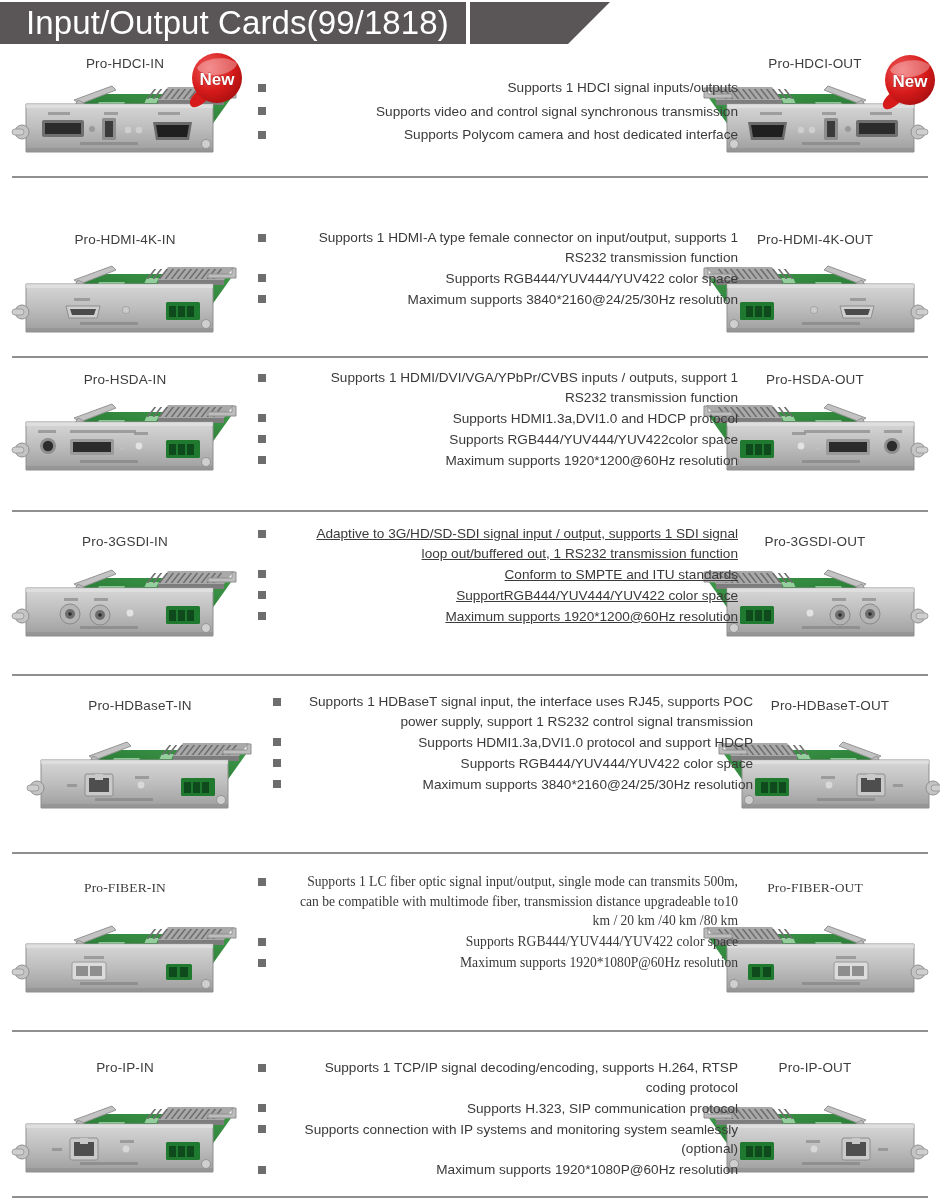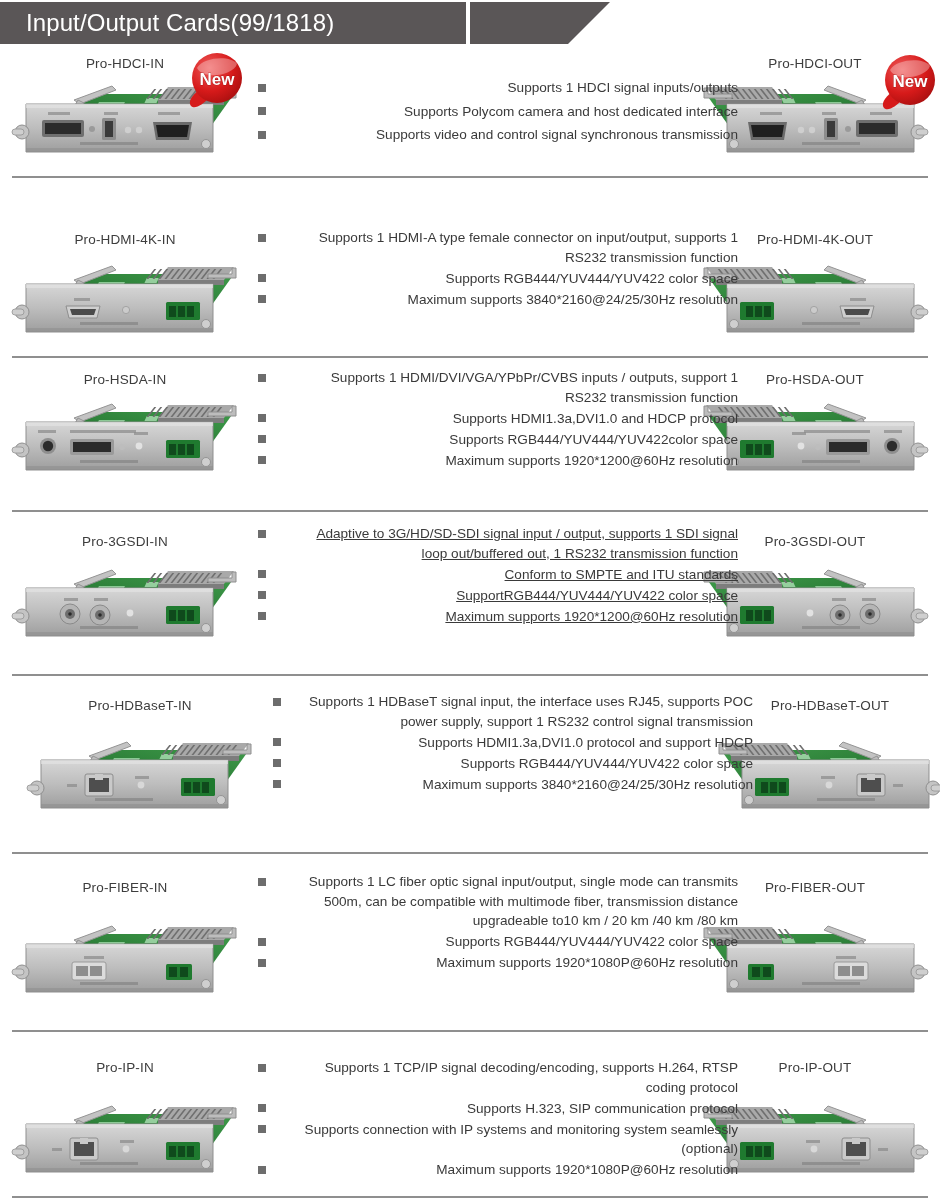--- a/index.html
+++ b/index.html
@@ -21,21 +21,21 @@
     background:#5a5657;
     -webkit-clip-path:polygon(0 0, 610px 0, 568px 42px, 0 42px);
     clip-path:polygon(0 0, 610px 0, 568px 42px, 0 42px);
   }
   .header-divider{
     position:absolute;left:466px;top:0;width:4px;height:42px;
     background:#ffffff;
   }
   .header-title{
     position:absolute;left:26px;top:0;height:42px;line-height:42px;
-    color:#ffffff;font-size:24px;letter-spacing:.1px;white-space:nowrap;
+    color:#ffffff;font-size:33px;letter-spacing:.1px;white-space:nowrap;
   }
 
   
   .section{position:absolute;left:0;width:784px;}
   .sec-rule{
     position:absolute;left:12px;width:916px;height:2px;
     background:#8f8f8f;
   }
   .col-left{position:absolute;left:0;top:0;width:250px;}
   .col-right{position:absolute;left:690px;top:0;width:250px;}
@@ -282,22 +282,22 @@
       </radialGradient>
     </defs>
     <path d="M14 40 C6 46 3 52 6 56 C10 60 18 54 24 48 Z" fill="#d61a1a"></path>
     <circle cx="32" cy="28" r="25" fill="url(#nb-g)"></circle>
     <path d="M12 18 C18 7 46 5 52 14 C48 26 18 30 12 18 Z" fill="#ffffff" opacity=".32"></path>
     <text x="32" y="35" text-anchor="middle" font-family="Liberation Sans, sans-serif" font-size="17" font-weight="bold" fill="#ffffff" stroke="#8d0d0d" stroke-width=".6" paint-order="stroke">New</text>
   </svg></div>
         </div>
         <ul class="bullets" style="left: 258px; top: 30px; width: 480px;">
           <li>Supports 1  HDCI signal inputs/outputs</li>
+          <li>Supports video and control signal synchronous transmission</li>
           <li>Supports Polycom camera and host dedicated interface</li>
-          <li>Supports video and control signal synchronous transmission</li>
         </ul>
       </div>
       <div class="section" style="top: 208px; height: 152px; margin-top: 14px;">
         <div class="col-left">
           <div class="card-label" style="position:absolute;left:0;top:10px;width:250px;">Pro-HDMI-4K-IN</div>
      <div style="position:absolute;left:8px;top:32px;">
        <svg class="card-art" width="230" height="105" viewBox="0 0 230 105" xmlns="http://www.w3.org/2000/svg" aria-hidden="true">
               <g>
   <defs>
     <linearGradient id="pcb-hdmi-0" x1="0" y1="1" x2="1" y2="0">
@@ -1029,21 +1029,21 @@
             </svg>
      </div>
         </div>
         <ul class="bullets tight" style="left: 258px; top: 4px; width: 480px;">
           <li>Supports 1 HDBaseT signal input, the interface uses RJ45, supports POC power supply, support 1 RS232 control signal transmission</li>
           <li>Supports HDMI1.3a,DVI1.0 protocol and support HDCP</li>
           <li>Supports RGB444/YUV444/YUV422 color space</li>
           <li>Maximum supports 3840*2160@24/25/30Hz resolution</li>
         </ul>
       </div>
-      <div class="section" style="top: 868px; height: 172px;">
+      <div class="section" style="top: 868px; height: 172px; font-family: Liberation Serif, serif;">
         <div class="col-left">
           <div class="card-label" style="position:absolute;left:0;top:12px;width:250px;">Pro-FIBER-IN</div>
      <div style="position:absolute;left:8px;top:46px;">
        <svg class="card-art" width="230" height="105" viewBox="0 0 230 105" xmlns="http://www.w3.org/2000/svg" aria-hidden="true">
               <g>
   <defs>
     <linearGradient id="pcb-fiber-0" x1="0" y1="1" x2="1" y2="0">
       <stop offset="0" stop-color="#17531f"></stop>
       <stop offset=".45" stop-color="#2a7c36"></stop>
       <stop offset="1" stop-color="#3f9a4a"></stop>

